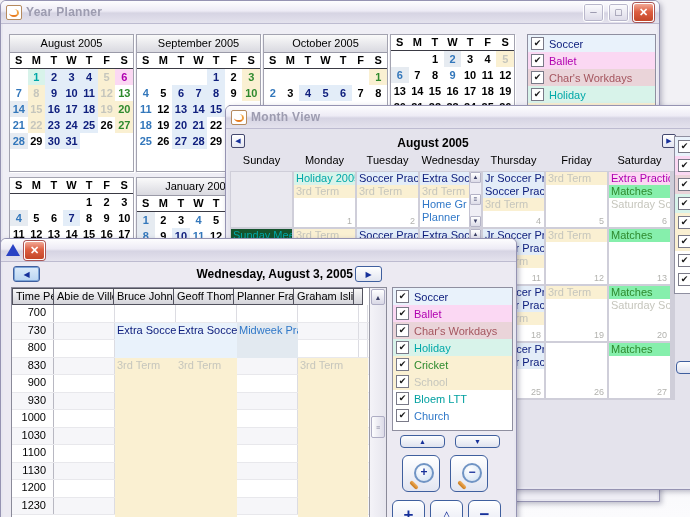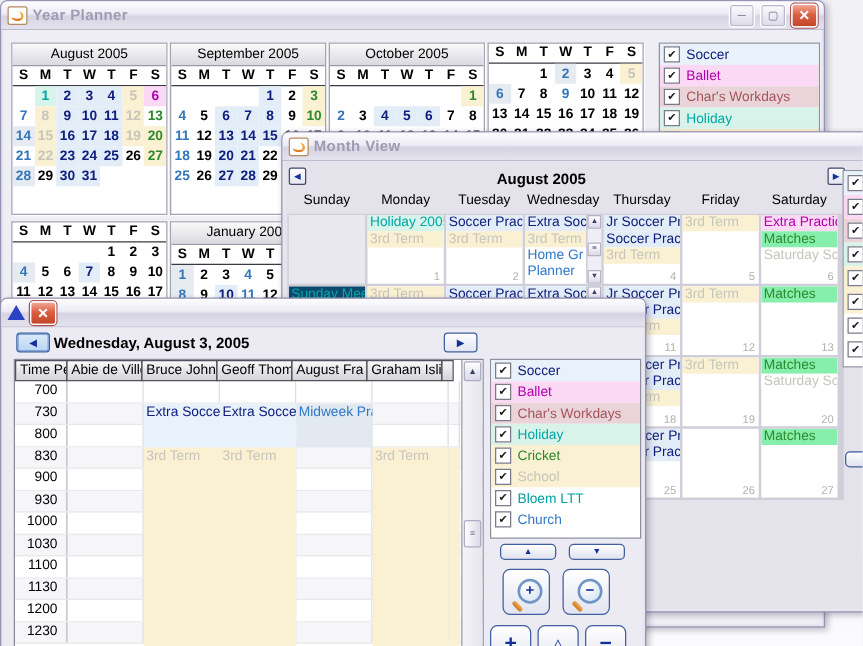--- a/index.html
+++ b/index.html
@@ -64,34 +64,34 @@
   .mv-cell{width:61px;margin-right:2px;background:#fff;position:relative;overflow:hidden;flex:none}
   .mv-cell.off{background:#e9e8ef}
   .ev{height:13px;line-height:13px;font-size:11px;padding-left:2px;white-space:nowrap;overflow:hidden}
   .ev-soc{color:#10207e;background:#e3edf8}
   .ev-sch{color:#c6c6bd;background:#faf0d2}
   .ev-hol{color:#00a8a8;background:#d8f3ea}
   .ev-bal{color:#b000b0;background:#fbd8f3}
   .ev-grn{color:#2e8a2e;background:#86efac}
   .ev-gry{color:#c6c6bd;background:#fff}
   .ev-blu{color:#3078c8;background:#fff}
-  .ev-sun2{color:#00a8a8;background:#0c4a6e}
+  .ev-sun2{color:#00a8a8;background:#14532d}
   .mv-num{position:absolute;bottom:1px;right:3px;font-size:9px;color:#b2b2ae}
   .mv-sb{position:absolute;top:0;right:0;bottom:0;width:11px;background:#efeef5;
       border-left:1px solid #c4c3d2;display:flex;flex-direction:column;justify-content:space-between}
   .mv-sb span{display:block;height:9px;line-height:9px;font-size:6px;text-align:center;color:#3c4068;
       background:linear-gradient(#fff,#dcdbe8);border:1px solid #b4b3c6;border-radius:1px}
   
   #day-planner{left:0;top:238px;width:515px;height:284px;z-index:3}
   #day-planner .wbody{background:#eceaf2}
   .navbtn2{position:absolute;width:27px;height:16px;border:1px solid #3f5f9e;border-radius:3px;
       background:linear-gradient(#fff,#e2e5f0);font-size:8px;color:#16309a;
       display:flex;align-items:center;justify-content:center;padding:0}
   .navbtn2.lit{background:linear-gradient(#dcebfa,#b9d5f2);box-shadow:0 0 0 1px #7ba4d8 inset}
-  .dp-date{position:absolute;left:40px;top:5px;width:310px;text-align:left;font-weight:bold;font-size:12px}
+  .dp-date{position:absolute;left:40px;top:5px;width:310px;text-align:right;font-weight:bold;font-size:12px}
   #dp-grid{position:absolute;left:8px;top:25px;width:374px;height:231px;background:#fff;
       border:1px solid #8a8a99;overflow:hidden}
   .dp-hrow{display:flex;height:17px;position:relative;z-index:1}
   .dph{box-sizing:border-box;height:17px;border:1px solid #52525e;margin-left:-1px;flex:none;
       background:linear-gradient(#f8f8f8,#d4d4da);font-size:11px;padding:1px 0 0 3px;
       overflow:hidden;white-space:nowrap}
   .dp-hrow .dph:first-child{margin-left:0}
   .dprow{display:flex;height:17.5px;box-sizing:border-box;border-bottom:1px solid #e8e8ec}
   .dprow:nth-child(even){background:#f6f6f9}
   .dpt{width:42px;box-sizing:border-box;text-align:right;padding:1px 7px 0 0;
@@ -720,21 +720,21 @@
     <button class="navbtn2 lit" style="left:10px;top:4px">◀</button>
     <div class="dp-date">Wednesday, August  3, 2005</div>
     <button class="navbtn2" style="left:352px;top:4px">▶</button>
 
     <div id="dp-grid">
         <div class="dp-hrow">
           <span class="dph" style="width: 42px;">Time Pe</span>
           <span class="dph" style="width: 61px;">Abie de Ville</span>
           <span class="dph" style="width: 61px;">Bruce Johns</span>
           <span class="dph" style="width: 61px; text-align: center;">Geoff Thom</span>
-          <span class="dph" style="width: 61px;">August Fra</span>
+          <span class="dph" style="width: 61px;">Planner Fra</span>
           <span class="dph" style="width: 61px;">Graham Isli</span>
           <span class="dph" style="width: 10px;"></span>
         </div>
         <div class="dp-rows">
           <div class="dprow">
             <span class="dpt">700</span>
             <span class="dpc"></span>
             <span class="dpc"></span>
             <span class="dpc"></span>
             <span class="dpc"></span>

